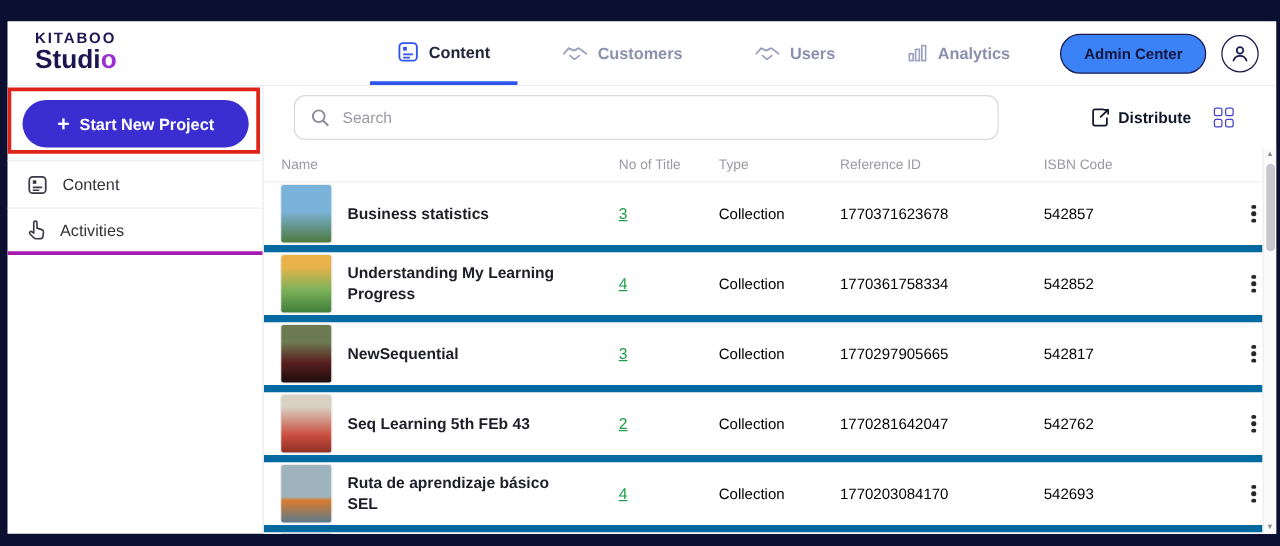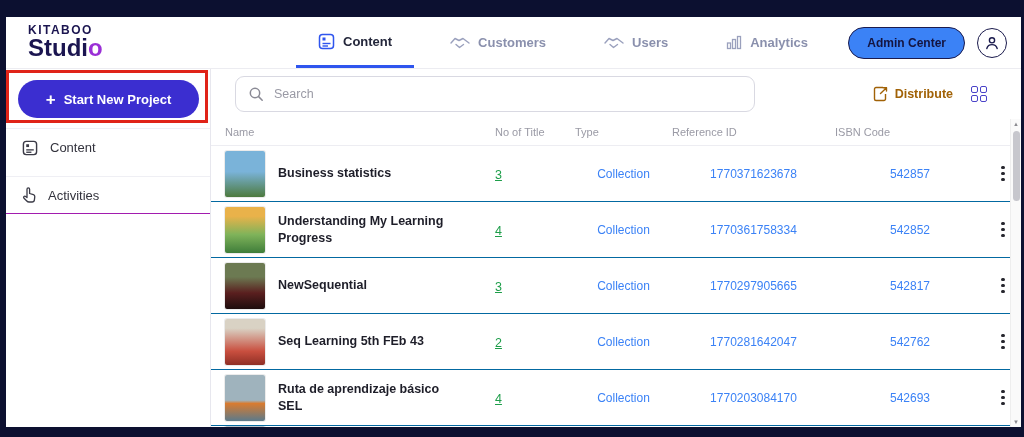--- a/index.html
+++ b/index.html
@@ -4,70 +4,70 @@
 <style>
   * { margin:0; padding:0; box-sizing:border-box; }
   body { font-family:"Liberation Sans", sans-serif; background:#444; }
   .frame { position:relative; width:1024px; height:437px; background:#0c1030; padding:17px 3px 10px 6px; overflow:hidden; }
   .app { position:relative; width:100%; height:100%; background:#fff; display:flex; flex-direction:column; overflow:hidden; }
 
   
   header { height:52px; display:flex; align-items:stretch; border-bottom:1px solid #ececf1; flex:0 0 52px; }
   .logo { width:205px; padding:6px 0 0 22px; }
   .logo .top { font-size:12px; font-weight:bold; letter-spacing:1.5px; color:#1b1550; }
-  .logo .bottom { font-size:24px; font-weight:bold; color:#1b1550; line-height:22px; }
+  .logo .bottom { font-size:21px; font-weight:bold; color:#1b1550; line-height:22px; }
   .logo .bottom .accent { color:#9a2fd6; }
   nav { display:flex; align-items:stretch; margin-left:85px; gap:14px; }
   .tab { display:flex; align-items:center; gap:8px; padding:0 22px; font-size:13px; font-weight:600; color:#8a90ad; cursor:pointer; position:relative; }
   .tab.active { color:#23263a; border-bottom:3px solid #2f55ee; }
   .tab.active svg { color:#2f55ee; }
   .tab svg { color:#9aa0bd; }
   .hdr-right { margin-left:auto; display:flex; align-items:center; gap:12px; padding-right:14px; }
   .admin-btn { border:1.5px solid #1b1b4d; border-radius:18px; padding:8px 18px; font-size:12px; font-weight:bold; color:#14143f; background:#3b82f6; cursor:pointer; }
   .profile { width:30px; height:30px; border:1.7px solid #1b1b4d; border-radius:50%; display:flex; align-items:center; justify-content:center; color:#1b1b4d; cursor:pointer; }
 
   
   .body { flex:1; display:flex; min-height:0; }
   aside { width:205px; border-right:1px solid #e7e7ee; position:relative; flex:0 0 205px; }
   .new-project { margin:11px 12px 10px 12px; width:181px; height:38px; background:#3b2ed0; color:#fff; border:none; border-radius:20px; font-size:13px; font-weight:bold; display:flex; align-items:center; justify-content:center; gap:8px; cursor:pointer; font-family:inherit; }
   .new-project .plus { font-size:17px; font-weight:bold; line-height:1; }
   .annotation { position:absolute; left:0px; top:1px; width:202px; height:53px; border:3px solid #e02318; pointer-events:none; }
   .side-item { height:38px; display:flex; align-items:center; gap:12px; padding-left:16px; font-size:13px; color:#33333d; border-top:1px solid #efeff4; cursor:pointer; }
-  .side-item:last-child { border-bottom:1px solid #a21caf;margin-top:10px; }
+  .side-item:last-child { border-bottom:3px solid #a21caf; }
   .side-item svg { color:#3a3a46; flex:0 0 auto; }
   .side-item.active { background:#d9def4; color:#2b2bb0; font-weight:bold; }
   .side-item.active svg { color:#2b2bb0; }
 
   
   main { flex:1; display:flex; flex-direction:column; position:relative; min-width:0; background:#fff; }
   .toolbar { height:50px; display:flex; align-items:center; padding:0 34px 0 24px; flex:0 0 50px; }
-  .search { width:520px; height:36px; border:1px solid #d9d9e2; border-radius:9px; display:flex; align-items:center; padding:0 12px; gap:10px; }
+  .search { width:564px; height:36px; border:1px solid #d9d9e2; border-radius:9px; display:flex; align-items:center; padding:0 12px; gap:10px; }
   .search input { border:none; outline:none; flex:1; font-size:12.5px; color:#333; font-family:inherit; background:transparent; }
   .search input::placeholder { color:#9a9aa5; }
   .search svg { color:#8a8a95; }
   .toolbar-right { margin-left:auto; display:flex; align-items:center; gap:18px; }
-  .distribute { display:flex; align-items:center; gap:7px; font-size:12.5px; font-weight:bold; color:#a16207; cursor:pointer; }
+  .distribute { display:flex; align-items:center; gap:7px; font-size:12.5px; font-weight:bold; color:#0f172a; cursor:pointer; }
   .grid-btn { display:grid; grid-template-columns:7px 7px; grid-gap:2px; cursor:pointer; }
   .grid-btn span { width:7px; height:7px; border:1.6px solid #4a43c9; border-radius:2px; }
 
   .thead, .row { display:grid; grid-template-columns:270px 80px 97px 163px 150px 1fr; align-items:center; padding-left:14px; }
   .thead { height:26px; font-size:11px; color:#9a9aa5; flex:0 0 26px; }
   .rows { flex:1; overflow:hidden; border-top:1px solid #ededf2; }
-  .row { height:56px; border-bottom:1px solid #0369a1; background:#fff; cursor:pointer; }
+  .row { height:56px; border-bottom:6px solid #0369a1; background:#fff; cursor:pointer; }
   .name-cell { display:flex; align-items:center; gap:13px; }
   .thumb { width:40px; height:46px; border-radius:2px; box-shadow:0 0 0 1px rgba(0,0,0,.08); flex:0 0 auto; }
   .t0 { background:linear-gradient(180deg,#7ab3d9 45%,#4d7a3e 100%); }
   .t1 { background:linear-gradient(180deg,#e9b24a 20%,#7fb35a 60%,#3f7d3a 100%); }
   .t2 { background:linear-gradient(180deg,#6c7a52 30%,#5a1f1f 65%,#1e0d0d 100%); }
   .t3 { background:linear-gradient(180deg,#d9d2c4 20%,#c94f3f 70%,#8f2f25 100%); }
   .t4 { background:linear-gradient(180deg,#9fb3bd 55%,#d97b2f 62%,#5b7a8c 100%); }
   .t5 { background:linear-gradient(180deg,#b9c4cc,#8fa3ad); }
   .rname { font-size:12.5px; font-weight:bold; color:#1e1e29; max-width:175px; line-height:1.35; }
   .titles a { font-size:12.5px; color:#1e9e4a; text-decoration:underline; cursor:pointer; }
-  .ctext { font-size:12px; color:#3b82f6;text-align:center; }
+  .ctext { font-size:12px; color:#000000; }
   .kebab { display:flex; flex-direction:column; gap:2.5px; align-items:center; justify-self:center; padding:6px 10px; cursor:pointer; }
   .kebab i { width:3.2px; height:3.2px; border-radius:50%; background:#26262e; }
   .row.partial { height:13px; border-bottom:none; overflow:hidden; }
   .row.partial .thumb { height:13px; border-radius:2px 2px 0 0; }
 
   .vscroll { position:absolute; top:50px; right:0; bottom:0; width:11px; background:#fafafa; border-left:1px solid #eee; display:flex; flex-direction:column; align-items:center; }
   .vscroll .arrow { font-size:6px; color:#8a8a90; line-height:10px; }
   .vscroll .track { flex:1; width:100%; position:relative; }
   .vscroll .thumbbar { position:absolute; top:2px; left:2px; width:7px; height:70px; background:#c7c7cd; border-radius:4px; }
 </style>

